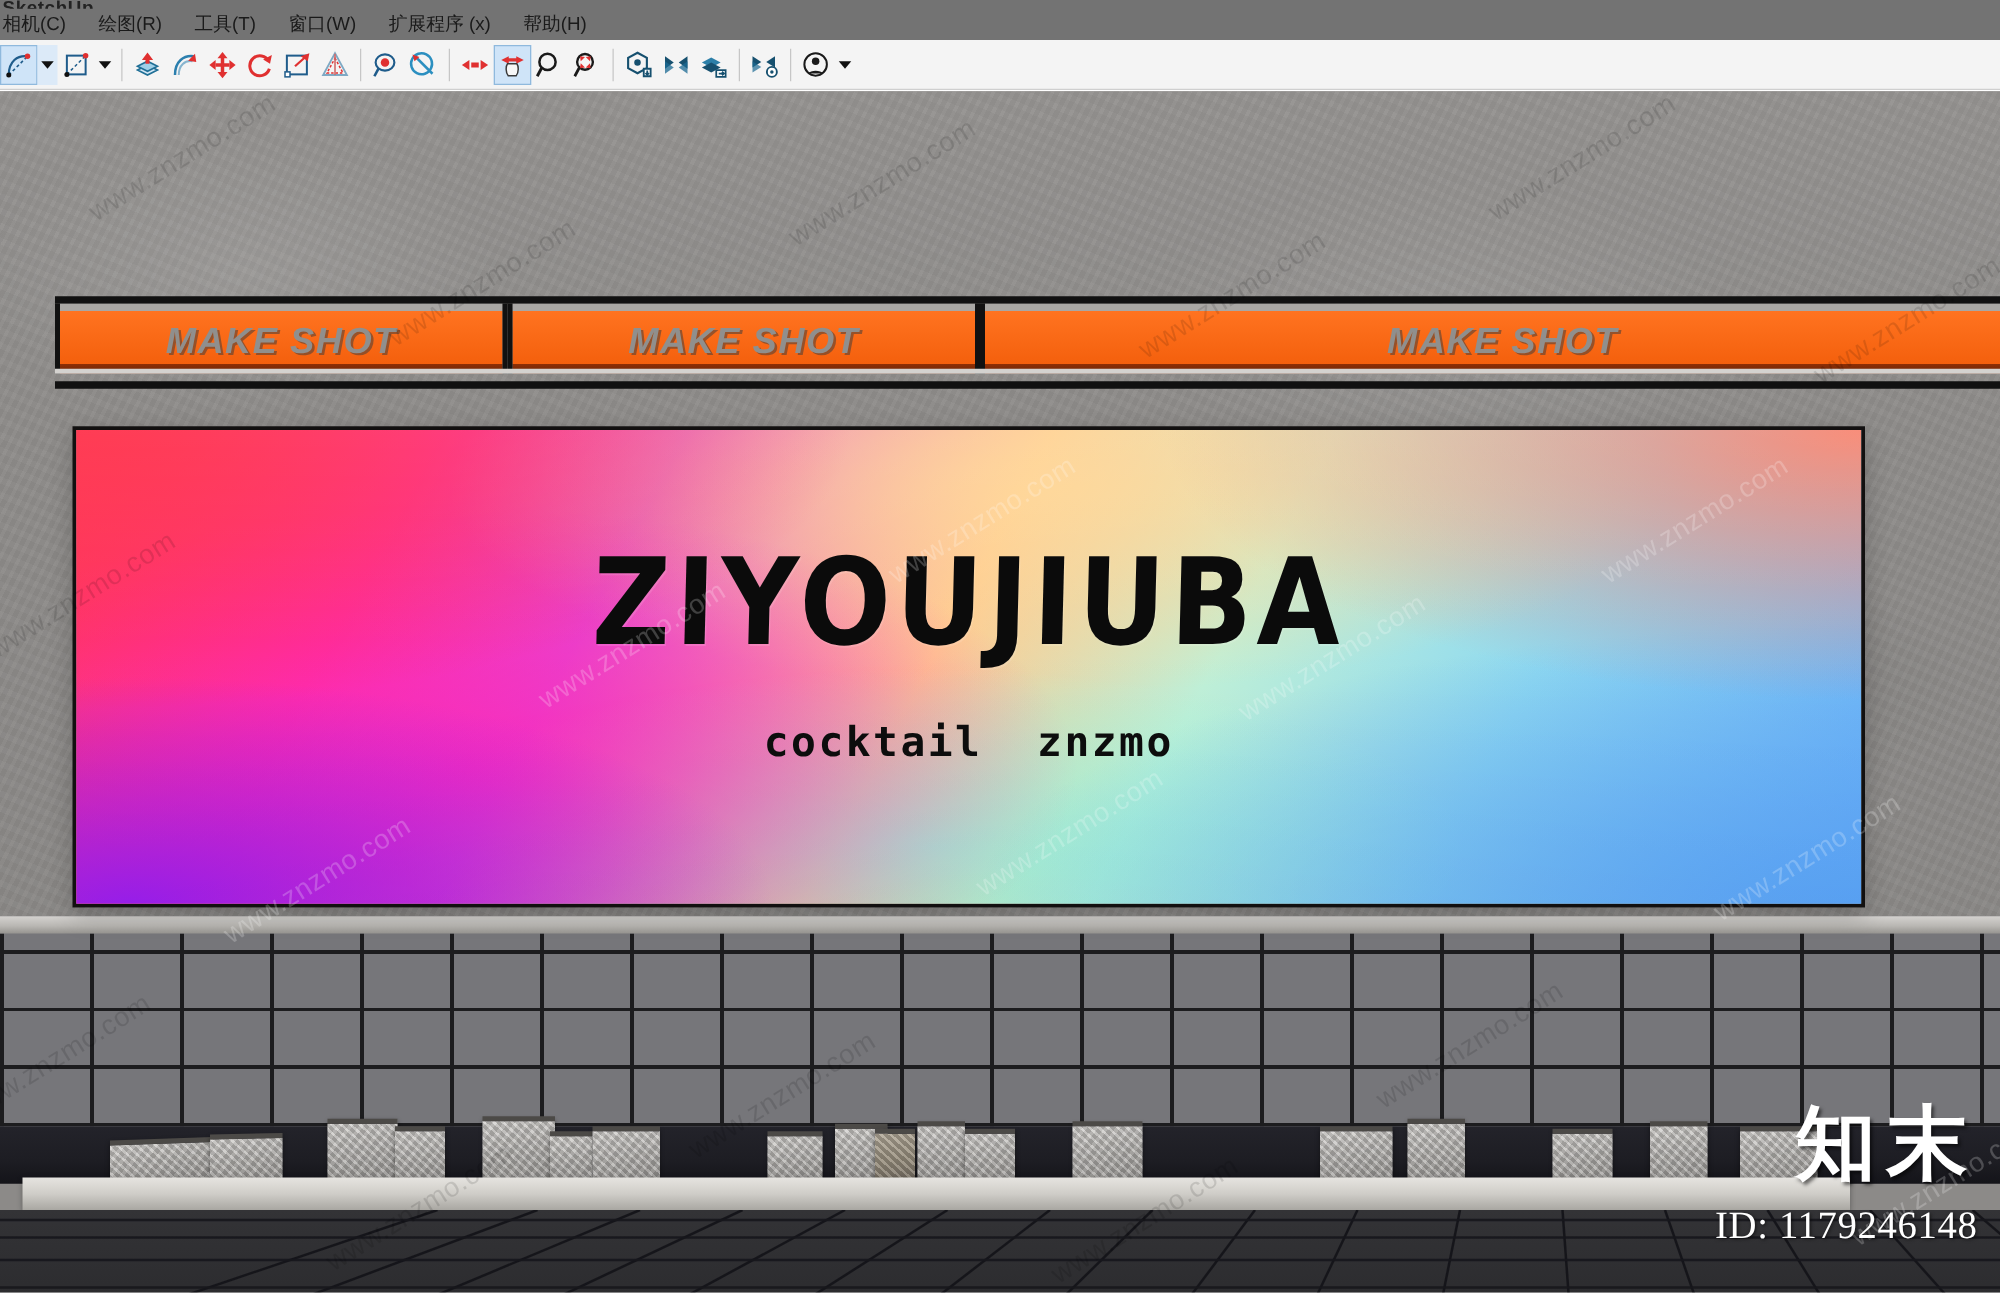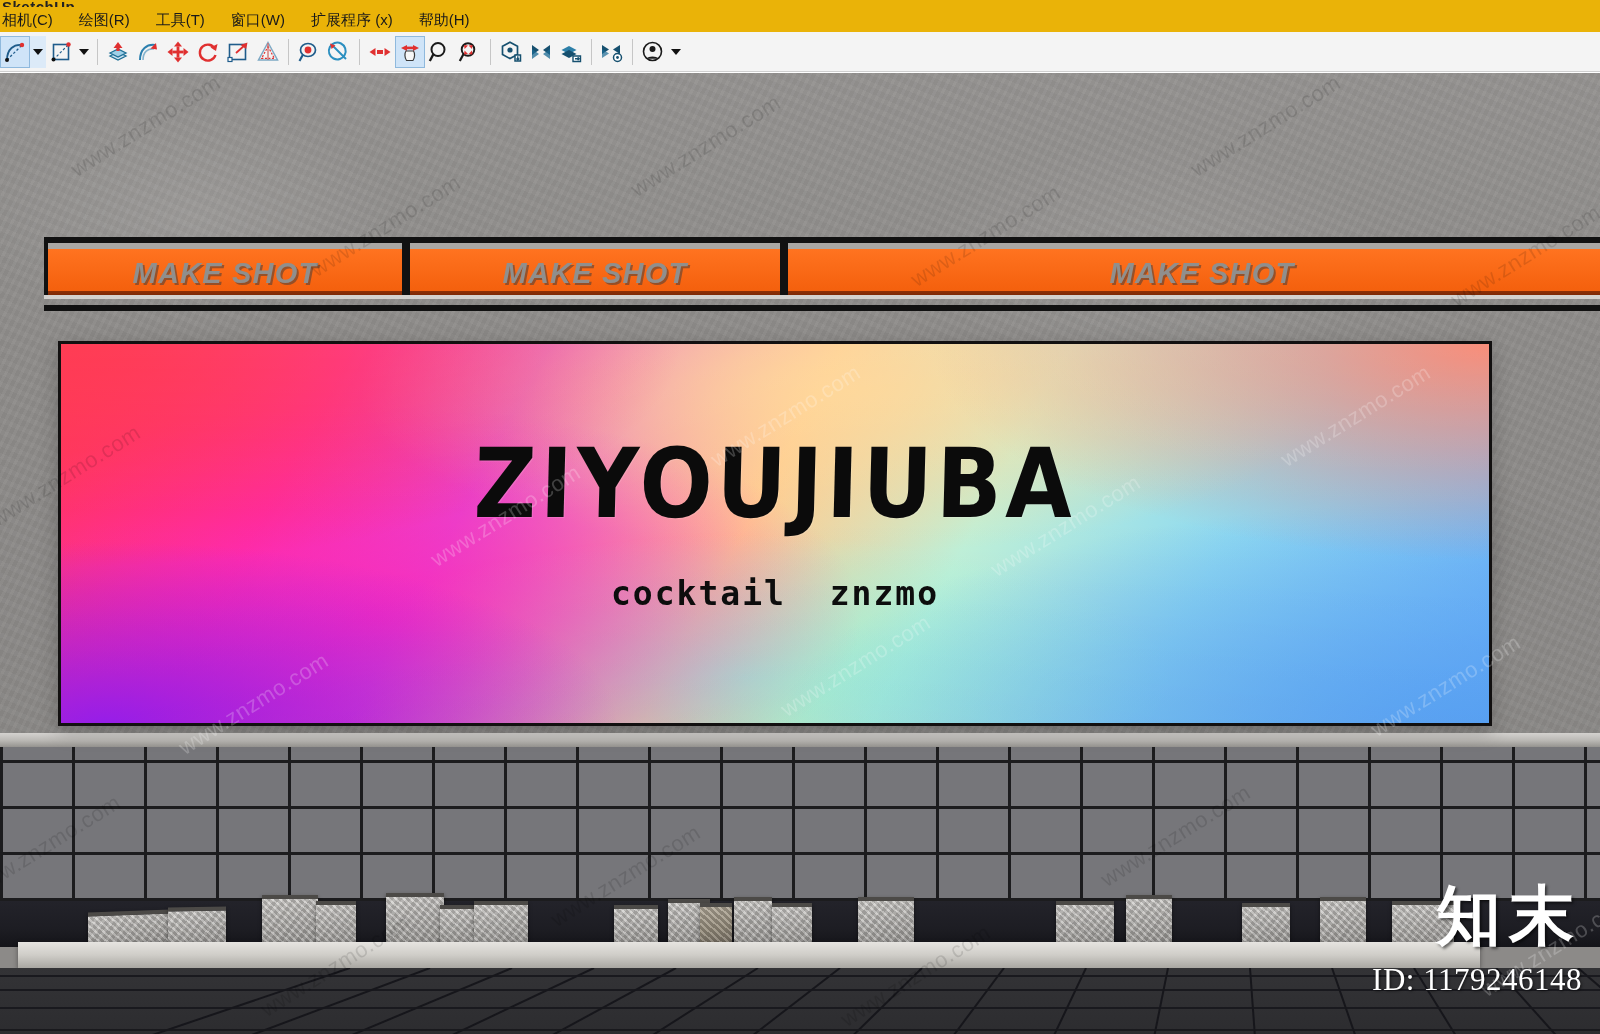--- a/index.html
+++ b/index.html
@@ -14,21 +14,21 @@
   #app {
     position: relative;
     width: 1600px; height: 1034px;
     overflow: hidden;
   }
 
   
   .menubar {
     position: absolute; left: 0; top: 0;
     width: 1600px; height: 32px;
-    background: #eab308;
+    background: #737373;
     display: flex; align-items: flex-end;
     padding-left: 0px;
     z-index: 50;
     overflow: hidden;
   }
   .menu-item {
     font-size: 15px;
     color: #1a1a1a;
     padding: 0 13px 5px 13px;
     white-space: nowrap;

